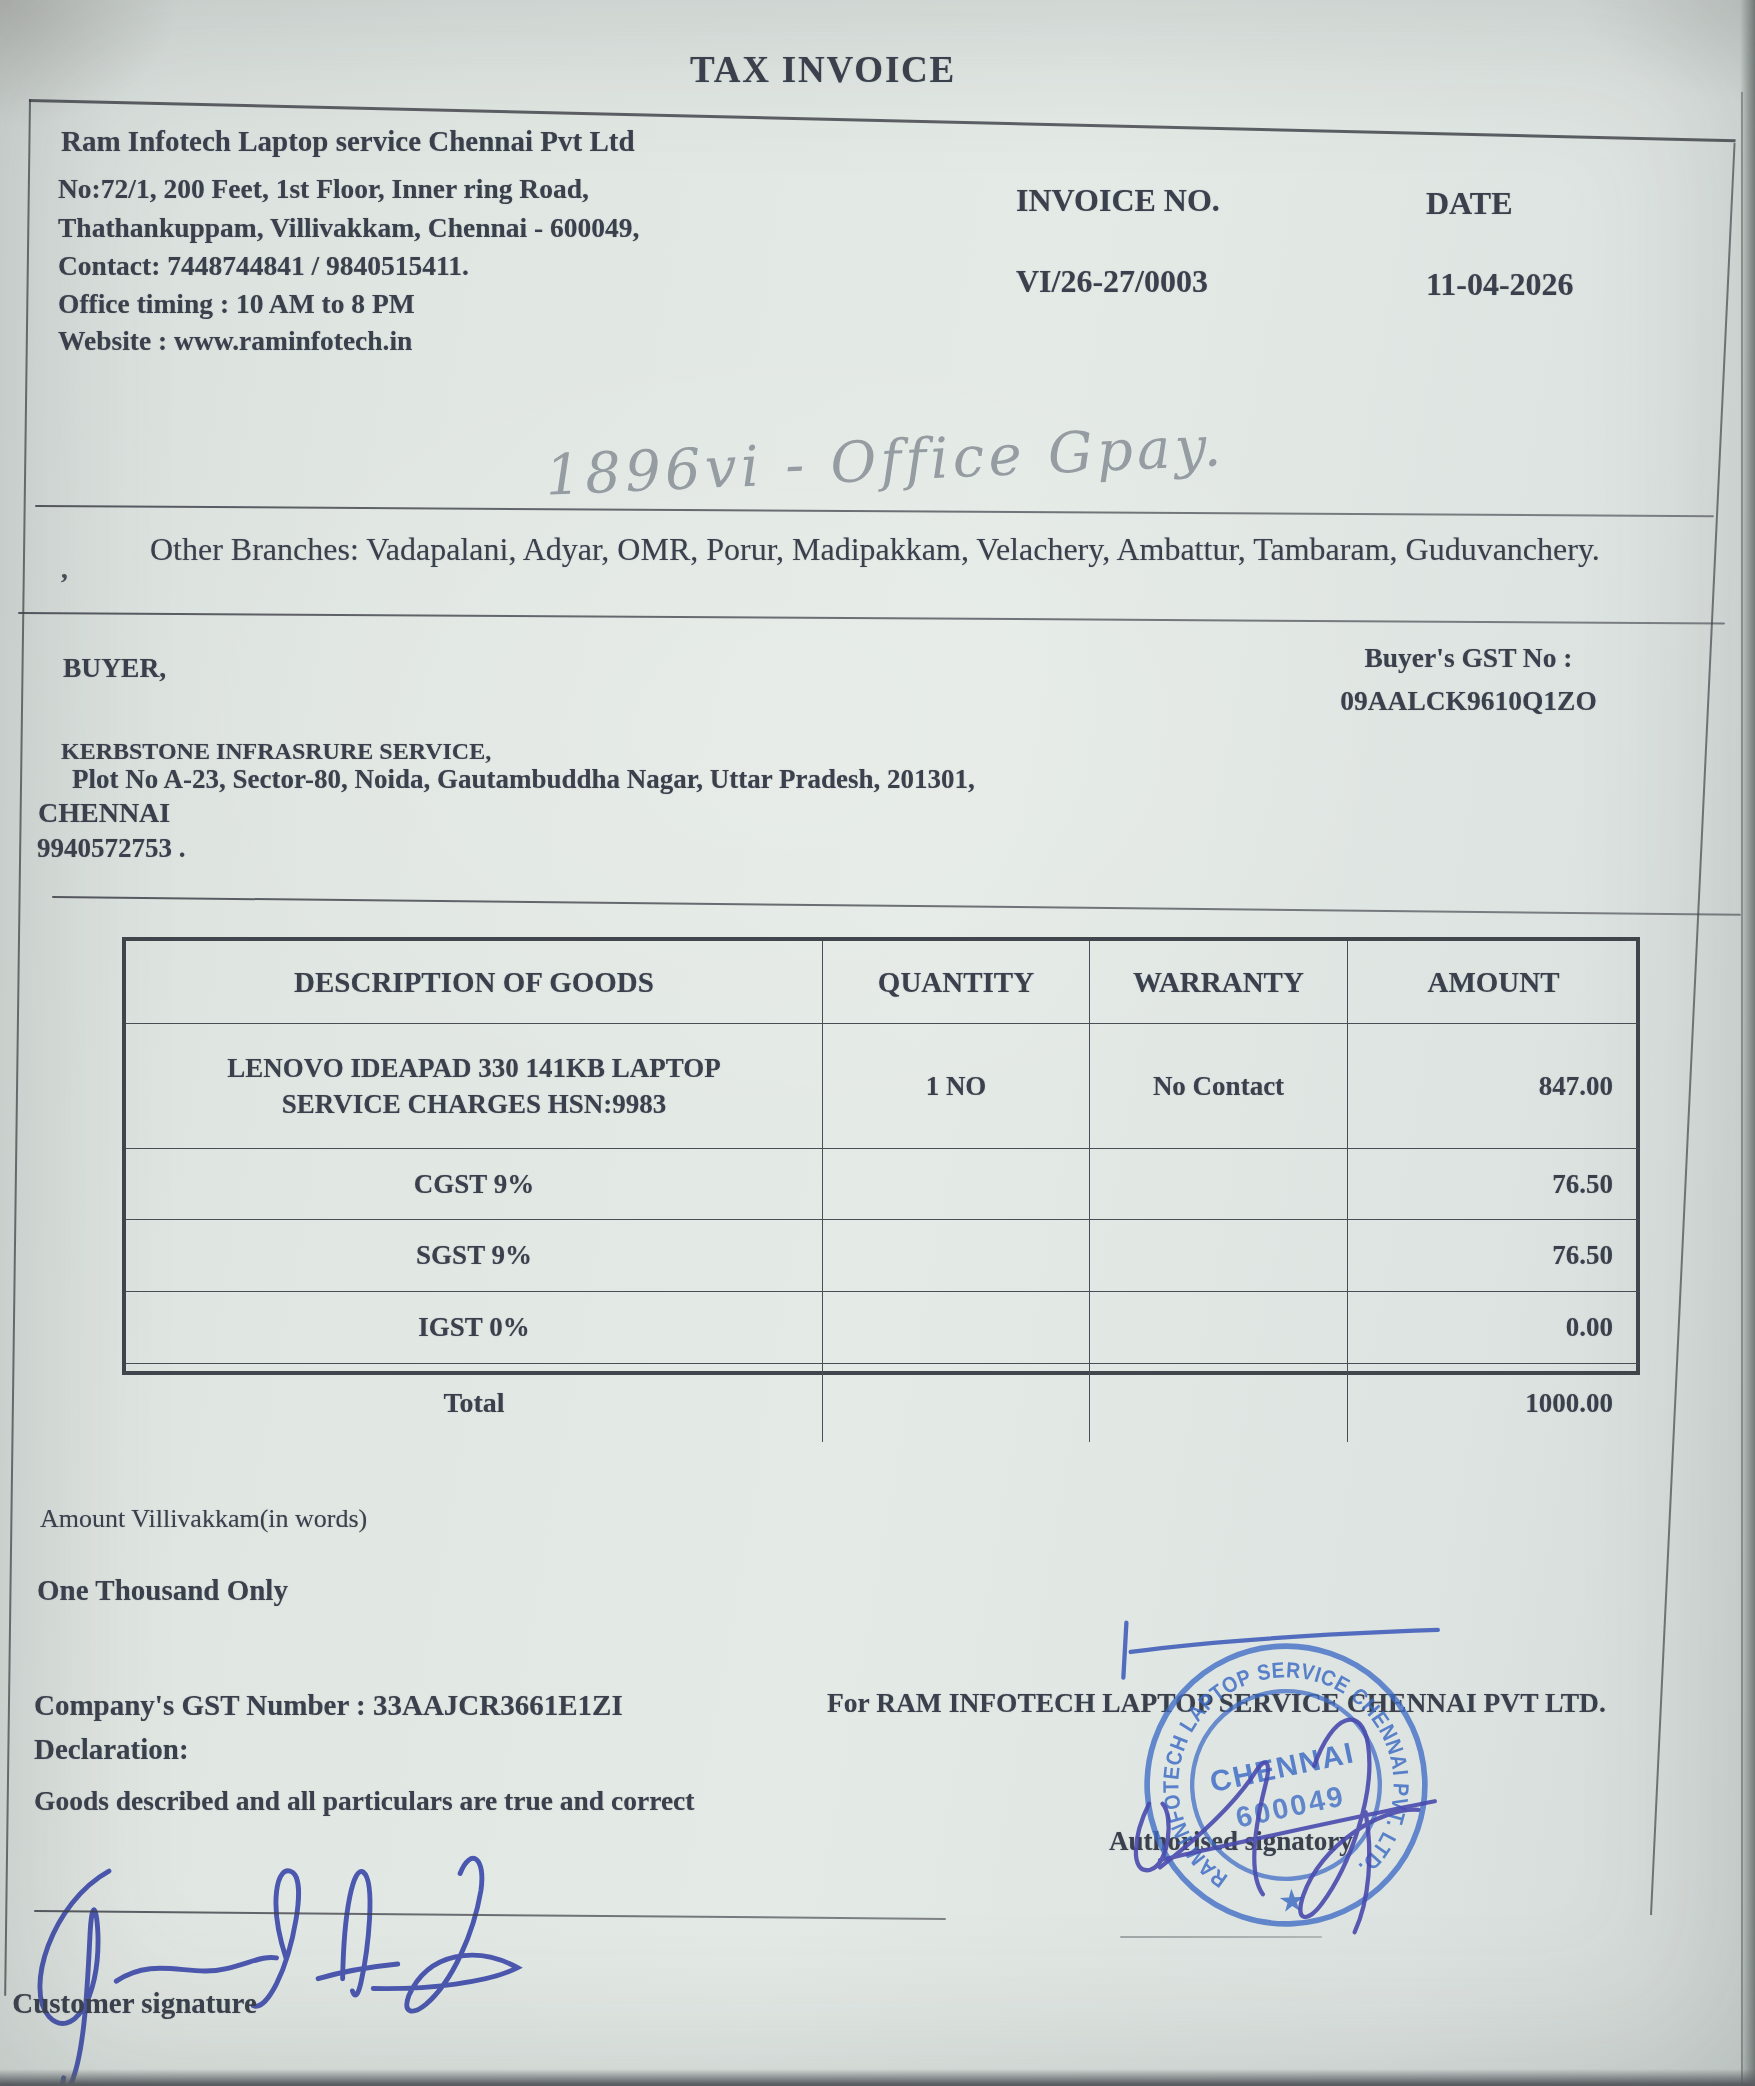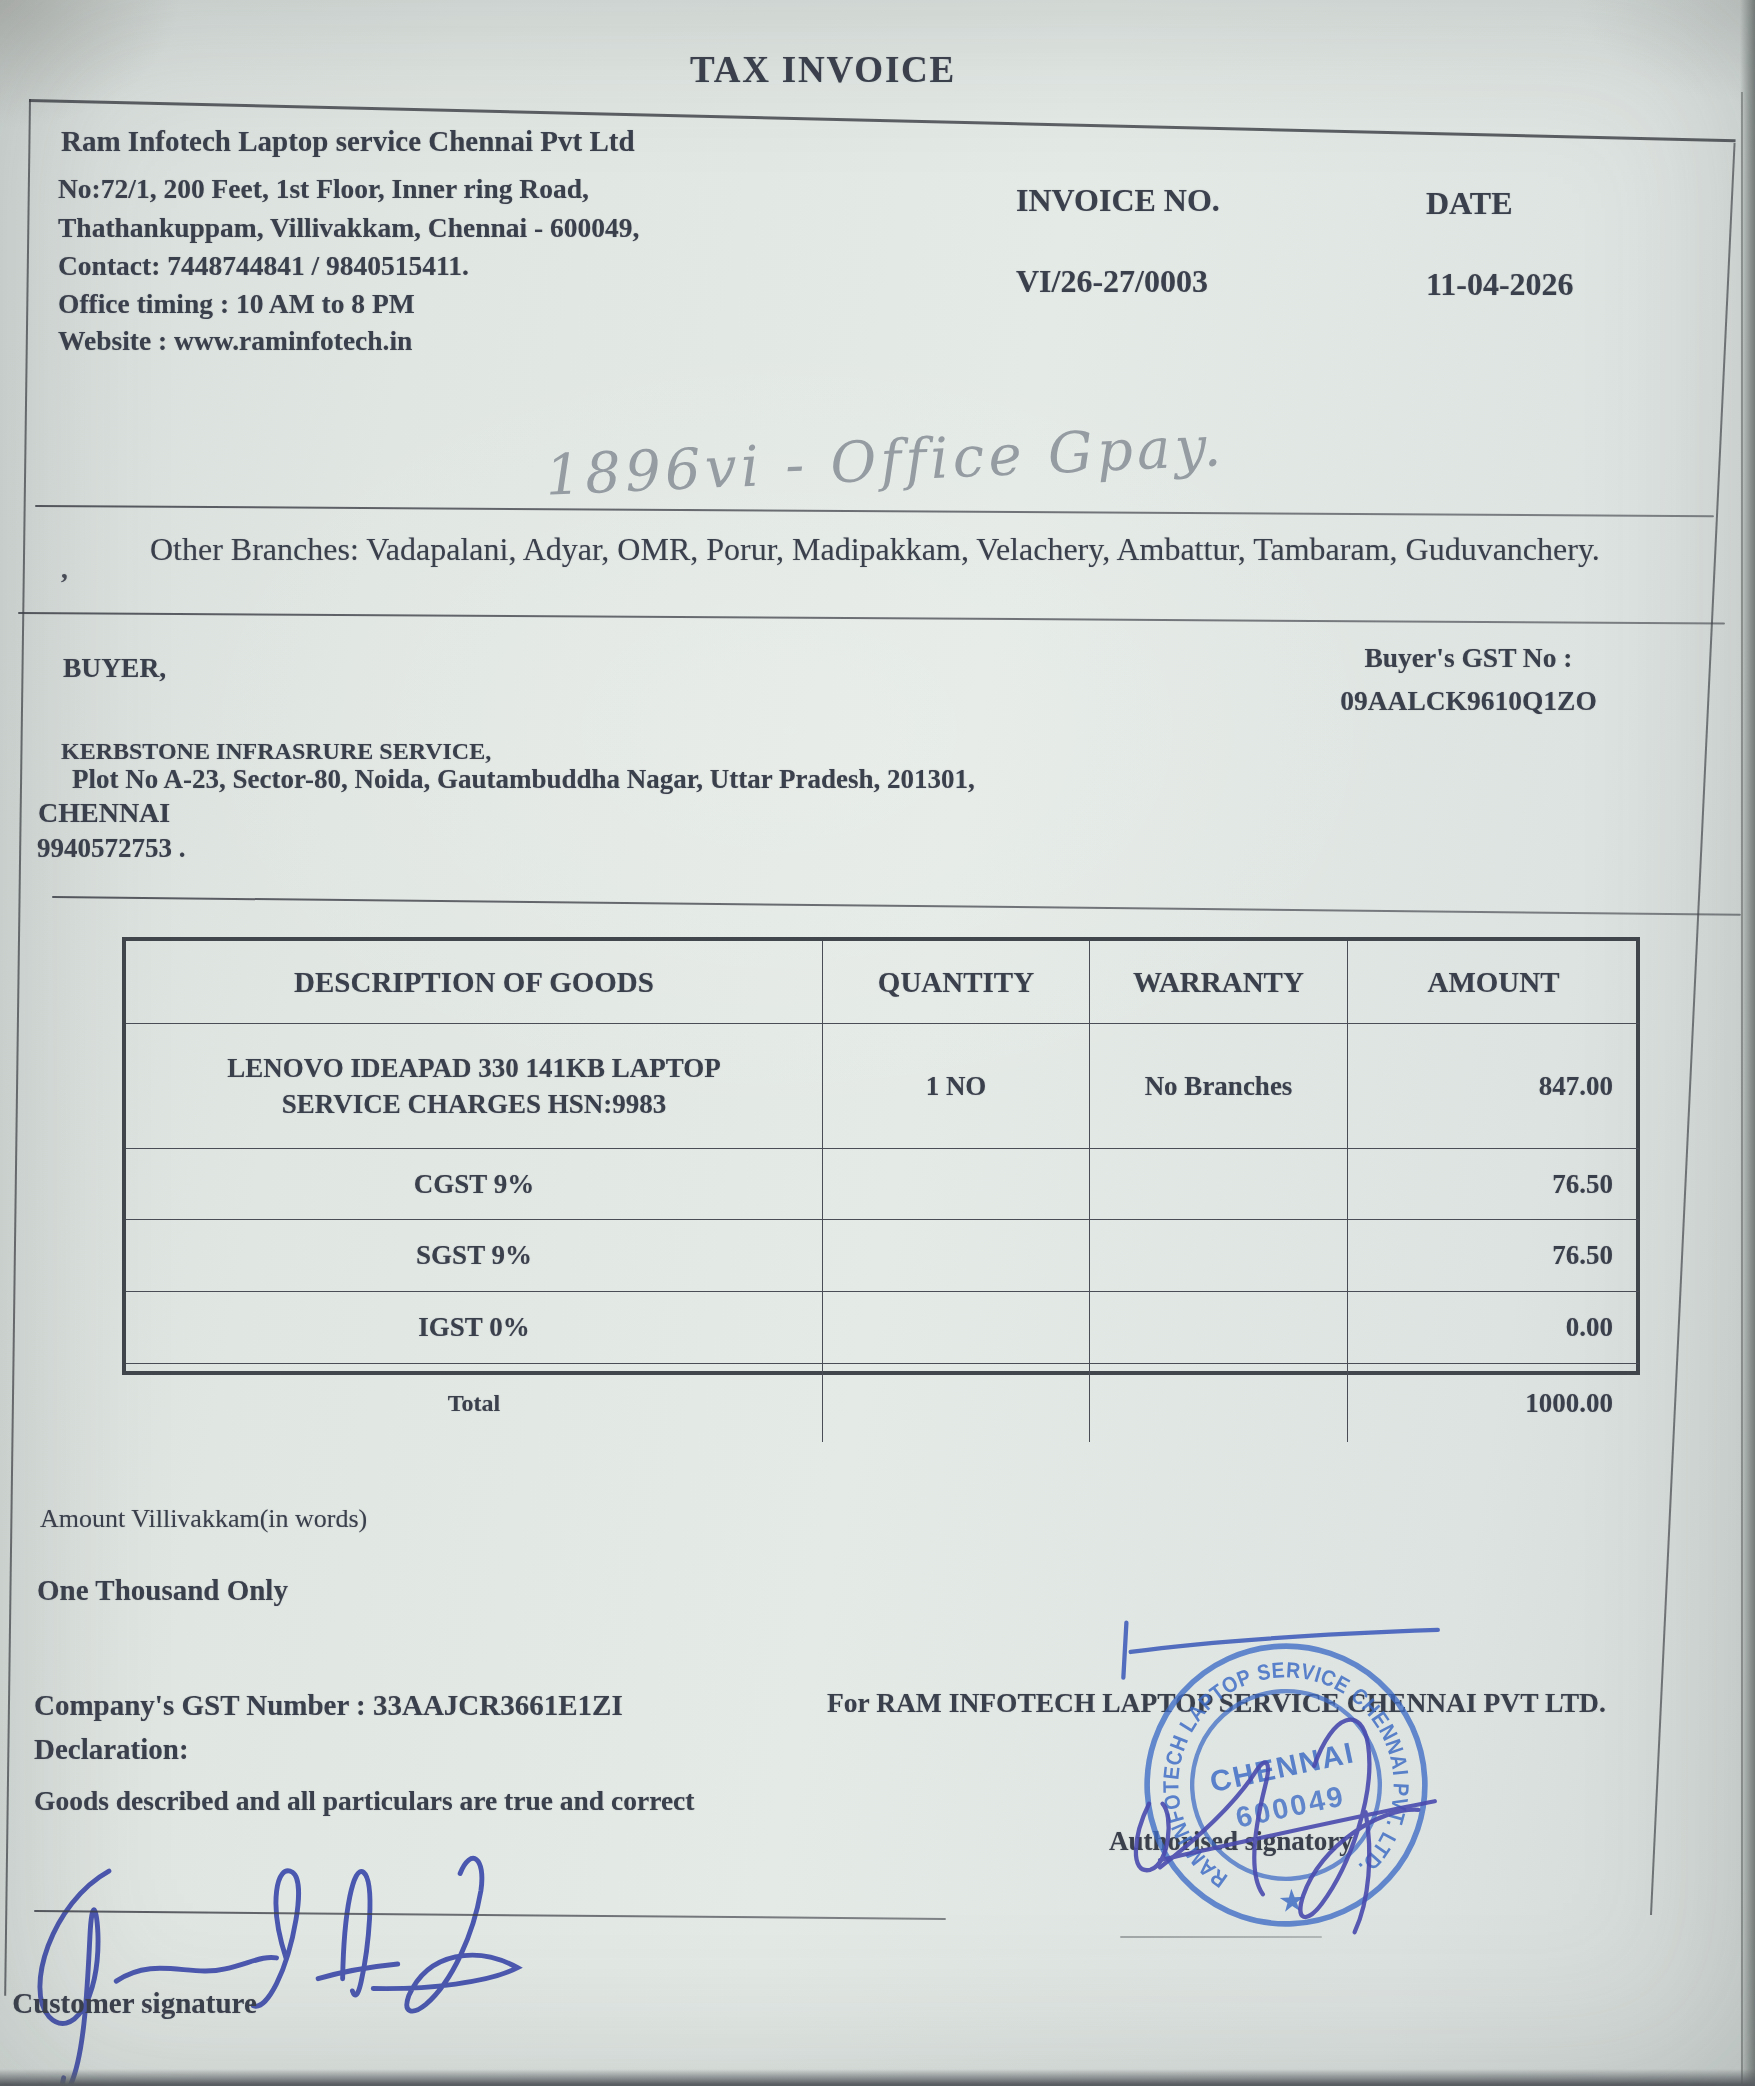--- a/index.html
+++ b/index.html
@@ -79,39 +79,39 @@
   <div class="rule" style="left:52px;top:896px;width:1689px;transform:rotate(.6deg);"></div>
 
   <div class="goods t">
     <div class="cell th">DESCRIPTION OF GOODS</div>
     <div class="cell th">QUANTITY</div>
     <div class="cell th">WARRANTY</div>
     <div class="cell th last-col">AMOUNT</div>
 
     <div class="cell desc0">LENOVO IDEAPAD 330 141KB LAPTOP SERVICE CHARGES HSN:9983</div>
     <div class="cell">1 NO</div>
-    <div class="cell">No Branches</div>
+    <div class="cell">No Contact</div>
     <div class="cell amt last-col">847.00</div>
 
     <div class="cell">CGST 9%</div>
     <div class="cell"></div>
     <div class="cell"></div>
     <div class="cell amt last-col">76.50</div>
 
     <div class="cell">SGST 9%</div>
     <div class="cell"></div>
     <div class="cell"></div>
     <div class="cell amt last-col">76.50</div>
 
     <div class="cell">IGST 0%</div>
     <div class="cell"></div>
     <div class="cell"></div>
     <div class="cell amt last-col">0.00</div>
 
-    <div class="cell last-row" style="font-size:24px;">Total</div>
+    <div class="cell last-row" style="font-size:28px;">Total</div>
     <div class="cell last-row"></div>
     <div class="cell last-row"></div>
     <div class="cell amt last-col last-row">1000.00</div>
   </div>
 
   <div class="abs t" style="left:40px;top:1504px;font-size:26px;">Amount Villivakkam(in words)</div>
   <div class="abs t b" style="left:37px;top:1574px;font-size:29px;">One Thousand Only</div>
 
   <div class="abs t b" style="left:34px;top:1689px;font-size:29px;">Company's GST Number : 33AAJCR3661E1ZI</div>
   <div class="abs t b" style="left:34px;top:1733px;font-size:29px;">Declaration:</div>

